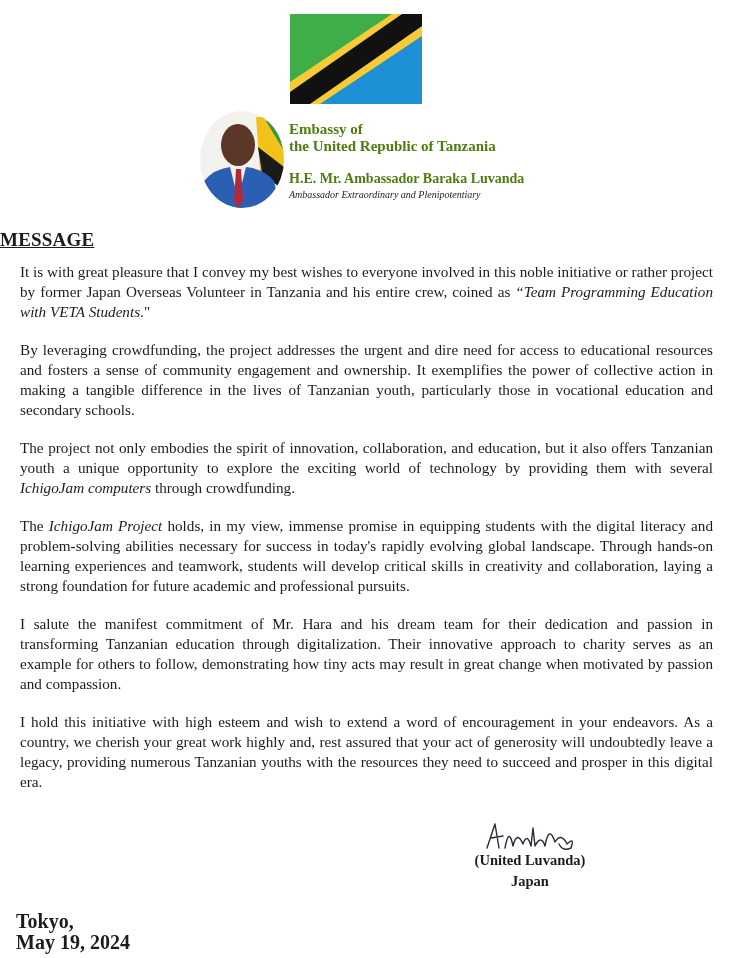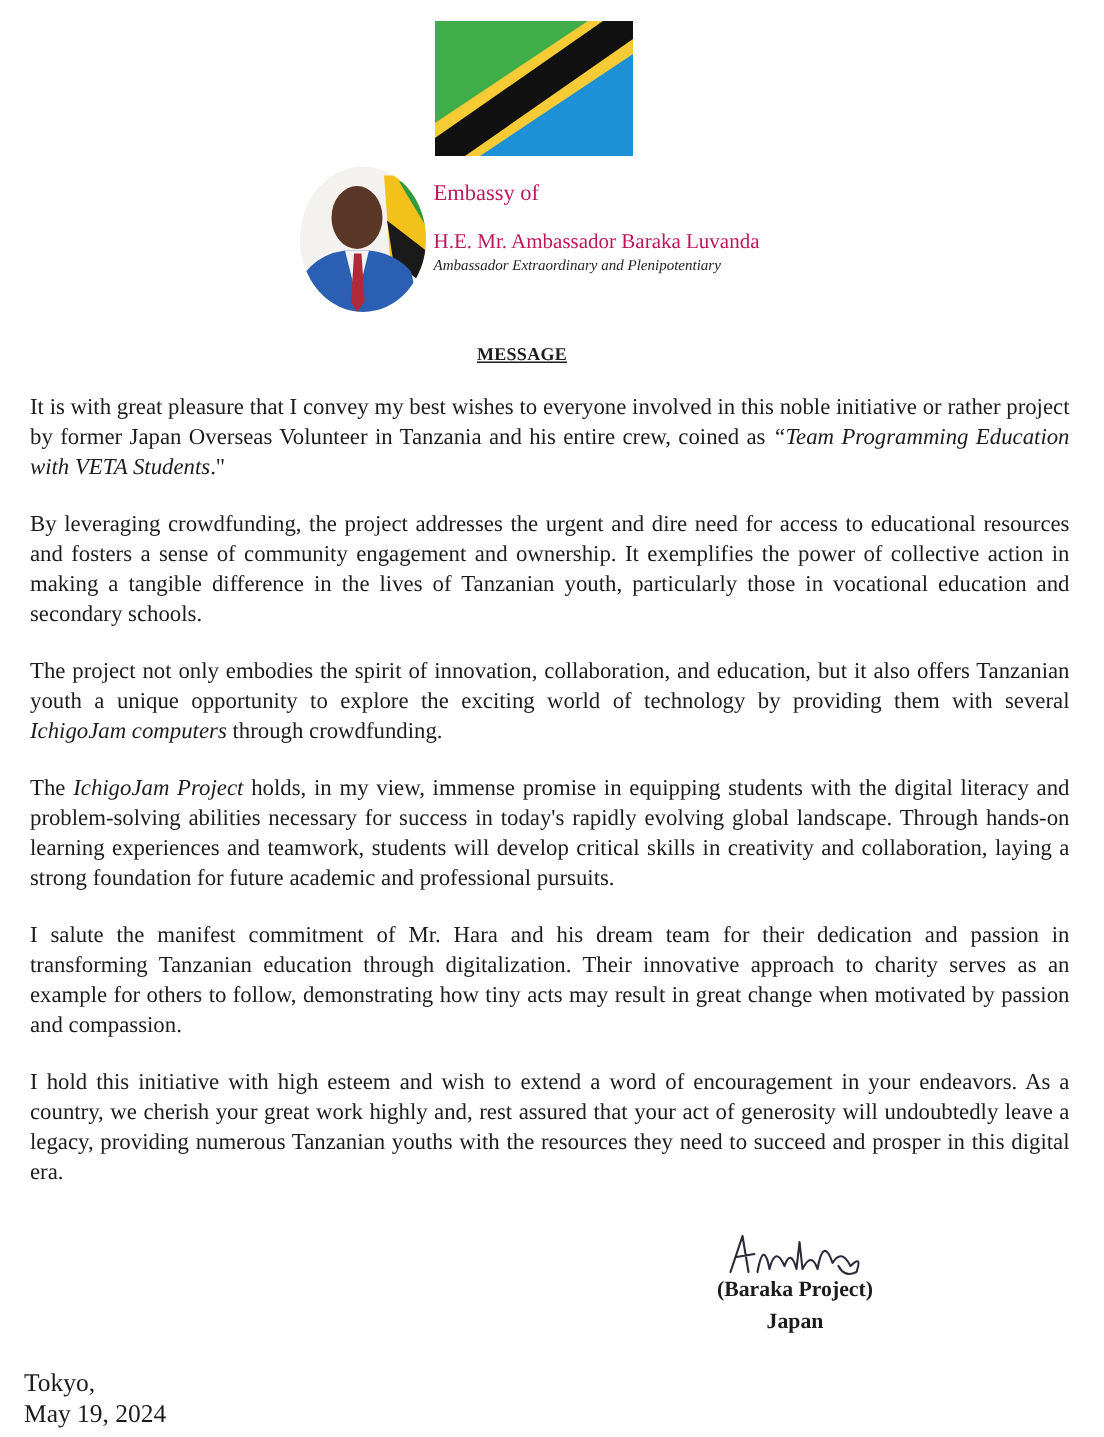--- a/index.html
+++ b/index.html
@@ -3,36 +3,36 @@
   <meta charset="utf-8">
   <style>
     html, body { margin: 0; padding: 0; }
     body {
       width: 736px; height: 958px; background: #ffffff; position: relative; overflow: hidden;
       font-family: "Liberation Serif", "DejaVu Serif", serif; color: #1c1c1c;
     }
     .flag { position: absolute; left: 290px; top: 14px; width: 132px; height: 90px; }
     .portrait { position: absolute; left: 200px; top: 111px; width: 84px; height: 97px; border-radius: 50%; overflow: hidden; }
     .header-text { position: absolute; left: 289px; top: 121px; }
-    .h-line { font-weight: normal; font-size: 15px; line-height: 17px; color: #be185d; white-space: nowrap; }
+    .h-line { font-weight: bold; font-size: 15px; line-height: 17px; color: #4d7c0f; white-space: nowrap; }
     .h-line.name { font-size: 14px; margin-top: 15px; }
     .h-sub { font-style: italic; font-size: 10px; line-height: 14px; color: #222; margin-top: 1px; white-space: nowrap; }
     .title {
-      position: absolute; top: 229px; left: 0; width: 696px; text-align: center;
-      font-weight: bold; font-size: 12px; text-decoration: underline; letter-spacing: 0.2px;
+      position: absolute; top: 229px; left: 0; width: 696px; 
+      font-weight: bold; font-size: 19px; text-decoration: underline; letter-spacing: 0.2px;
     }
     .body { position: absolute; left: 20px; top: 262px; width: 693px; }
     .para { font-size: 15.2px; line-height: 20px; margin: 0 0 18px 0; text-align: justify; }
     .para:nth-child(2) { margin-top: 0; }
     .sig-block { position: absolute; left: 425px; top: 818px; width: 210px; text-align: center; }
     .signature { display: block; margin: 0 auto; width: 110px; height: 38px; }
     .sig-line { font-weight: bold; font-size: 14.5px; line-height: 21px; }
     .sig-name { margin-top: -6px; }
     .place-date { position: absolute; left: 16px; top: 911px; }
-    .pd-line { font-weight: normal; font-size: 17px; line-height: 21px; }
+    .pd-line { font-weight: bold; font-size: 20px; line-height: 21px; }
   </style>
 </head>
 <body>
 
 <svg class="flag" viewBox="0 0 132 90" preserveAspectRatio="none">
   <rect x="0" y="0" width="132" height="90" fill="#3fae49"></rect>
   <polygon points="132,0 132,90 0,90" fill="#1e90d6"></polygon>
   <polygon points="0,68 102,0 132,0 132,22 30,90 0,90" fill="#f6cb35"></polygon>
   <polygon points="0,78 112,0 132,0 132,12 20,90 0,90" fill="#111111"></polygon>
 </svg>
@@ -45,39 +45,40 @@
     <polygon points="58,36 84,56 84,80 62,62" fill="#1a1a1a"></polygon>
     <ellipse cx="38" cy="34" rx="17" ry="21" fill="#5a3726"></ellipse>
     <path d="M0,97 L4,70 Q14,58 30,56 L46,56 Q64,58 74,70 L80,97 Z" fill="#2b5fb3"></path>
     <polygon points="30,56 46,56 40,80 36,80" fill="#f2f2f2"></polygon>
     <polygon points="36,58 41,58 43,90 38,97 34,90" fill="#b02a3a"></polygon>
   </svg>
 </div>
 
 <div class="header-text">
   <div class="h-line">Embassy of</div>
+  <div class="h-line">the United Republic of Tanzania</div>
   <div class="h-line name">H.E. Mr. Ambassador Baraka Luvanda</div>
   <div class="h-sub">Ambassador Extraordinary and Plenipotentiary</div>
 </div>
 
 <div class="title">MESSAGE</div>
 
 <div class="body">
   <p class="para"><span>It is with great pleasure that I convey my best wishes to everyone involved in this noble initiative or rather project by former Japan Overseas Volunteer in Tanzania and his entire crew, coined as </span><em>“Team Programming Education with VETA Students</em><span>."</span></p>
   <p class="para"><span>By leveraging crowdfunding, the project addresses the urgent and dire need for access to educational resources and fosters a sense of community engagement and ownership. It exemplifies the power of collective action in making a tangible difference in the lives of Tanzanian youth, particularly those in vocational education and secondary schools.</span></p>
   <p class="para"><span>The project not only embodies the spirit of innovation, collaboration, and education, but it also offers Tanzanian youth a unique opportunity to explore the exciting world of technology by providing them with several </span><em>IchigoJam computers</em><span> through crowdfunding.</span></p>
   <p class="para"><span>The </span><em>IchigoJam Project</em><span> holds, in my view, immense promise in equipping students with the digital literacy and problem-solving abilities necessary for success in today's rapidly evolving global landscape. Through hands-on learning experiences and teamwork, students will develop critical skills in creativity and collaboration, laying a strong foundation for future academic and professional pursuits.</span></p>
   <p class="para"><span>I salute the manifest commitment of Mr. Hara and his dream team for their dedication and passion in transforming Tanzanian education through digitalization. Their innovative approach to charity serves as an example for others to follow, demonstrating how tiny acts may result in great change when motivated by passion and compassion.</span></p>
   <p class="para"><span>I hold this initiative with high esteem and wish to extend a word of encouragement in your endeavors. As a country, we cherish your great work highly and, rest assured that your act of generosity will undoubtedly leave a legacy, providing numerous Tanzanian youths with the resources they need to succeed and prosper in this digital era.</span></p>
 </div>
 
 <div class="sig-block">
   <svg class="signature" viewBox="0 0 110 38">
     <path d="M12,30 L20,6 L24,30 M16,20 L28,18 M30,30 Q34,8 38,28 Q42,12 48,26 Q52,14 56,28 L58,10 L60,28 Q66,16 70,28 Q74,6 80,24 Q86,14 92,26 Q100,18 96,30 Q88,34 84,26" fill="none" stroke="#2a2a3a" stroke-width="1.4" stroke-linecap="round" stroke-linejoin="round"></path>
   </svg>
-  <div class="sig-line sig-name">(Baraka Project)</div>
+  <div class="sig-line sig-name">(United Luvanda)</div>
   <div class="sig-line">Japan</div>
 </div>
 
 <div class="place-date">
   <div class="pd-line">Tokyo,</div>
   <div class="pd-line">May 19, 2024</div>
 </div>
 
 </body></html>

